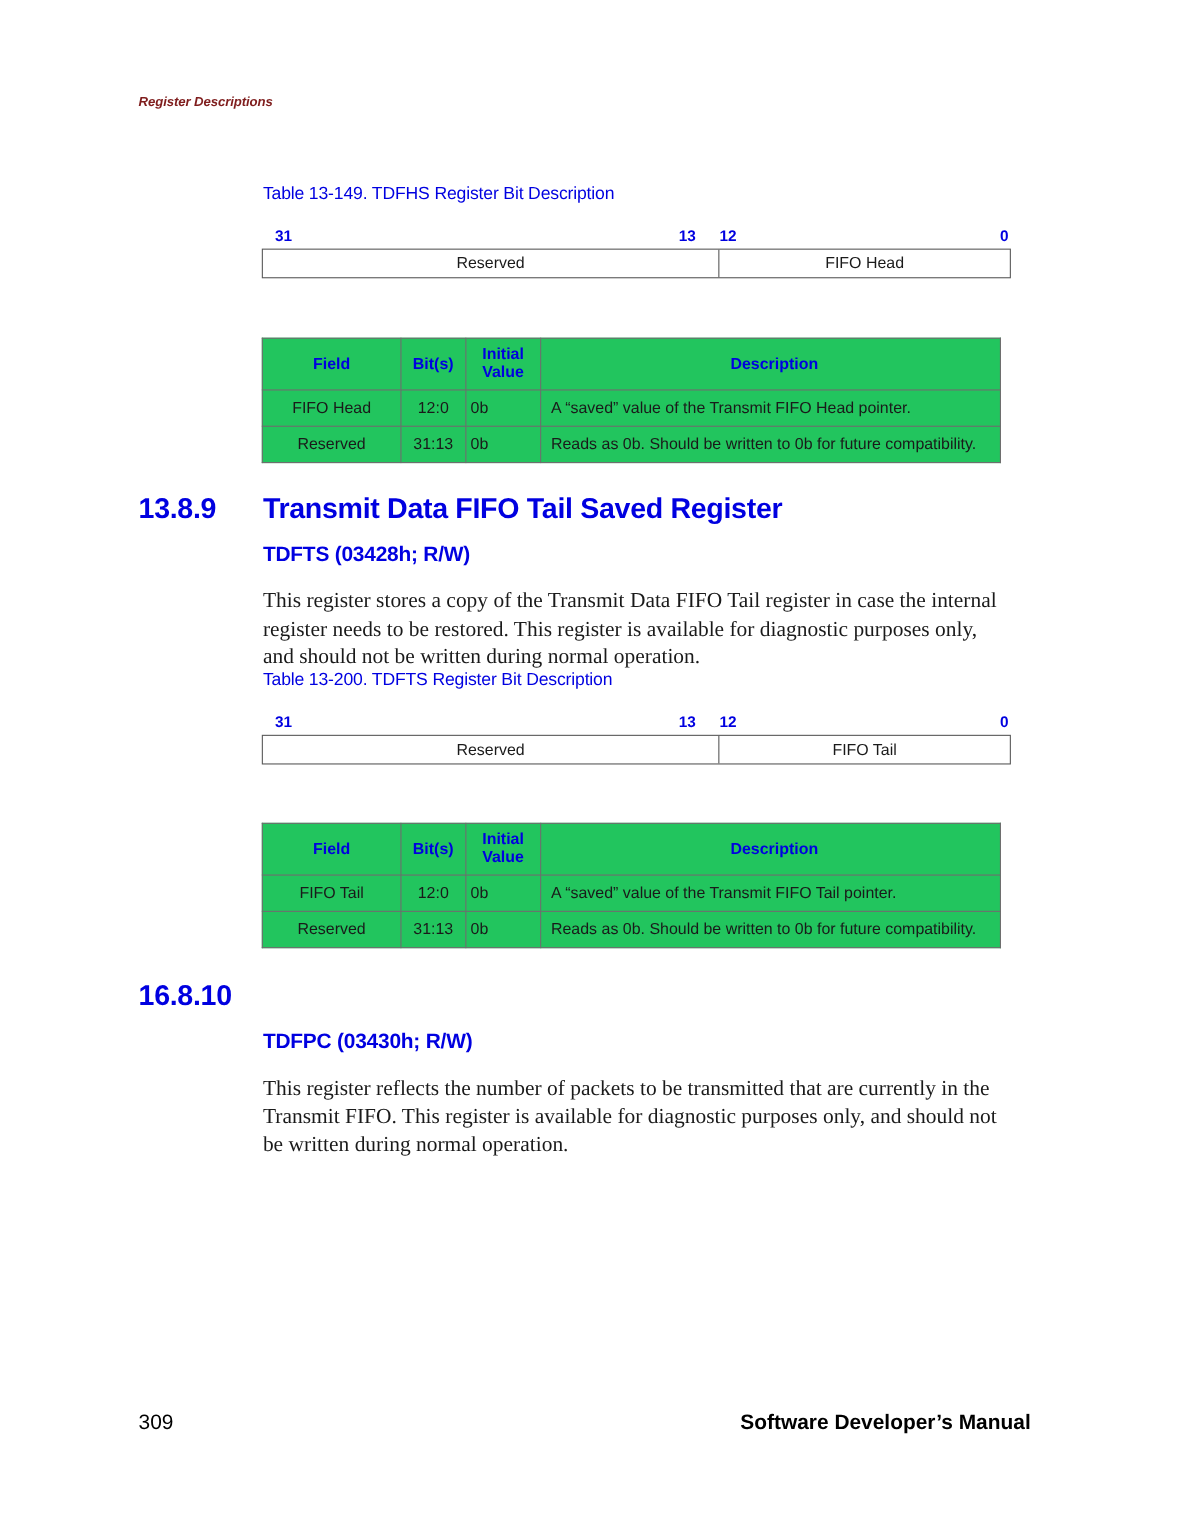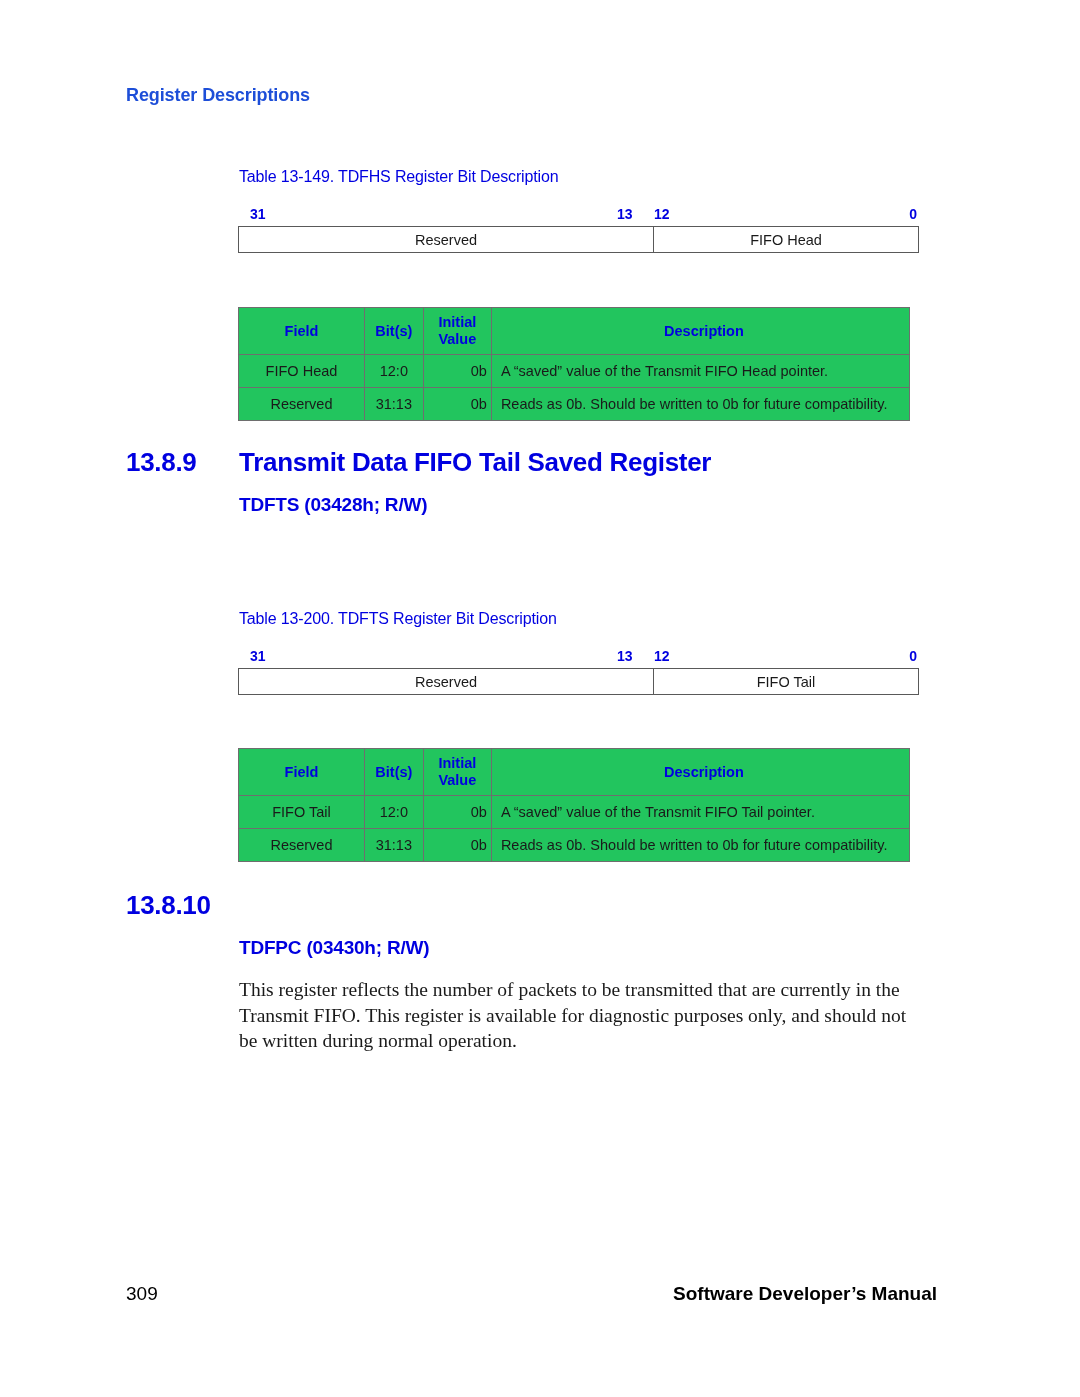--- a/index.html
+++ b/index.html
@@ -23,23 +23,24 @@
     height: 1397px;
   }
 
   
   .running-head {
     position: absolute;
     left: 126px;
     top: 85px;
     font-family: "Liberation Sans", "DejaVu Sans", sans-serif;
     font-weight: bold;
-    font-size: 18px;
+    font-style: italic;
+    font-size: 12px;
     letter-spacing: -0.1px;
-    color: #1d4ed8;
+    color: #7f1d1d;
     white-space: nowrap;
   }
 
   
   .intel-logo {
     position: absolute;
     left: 806px;
     top: 57px;
     width: 166px;
     height: 82px;
@@ -137,21 +138,21 @@
   .bittable tbody td {
     font-family: "Liberation Sans", "DejaVu Sans", sans-serif;
     font-size: 14.5px;
     color: #1a1a1a;
     height: 33px;
     vertical-align: middle;
     padding: 0 4px;
   }
   .col-field { width: 122px; text-align: center; }
   .col-bits  { width: 57px;  text-align: center; }
-  .col-init  { width: 66px;  text-align: right; }
+  .col-init  { width: 66px;  text-align: left; }
   .col-desc  { width: 405px; text-align: left; padding-left: 9px !important; }
 
   
   .section-heading {
     position: absolute;
     font-family: "Liberation Sans", "DejaVu Sans", sans-serif;
     font-weight: bold;
     font-size: 26px;
     color: #0000E0;
     letter-spacing: -0.3px;
@@ -256,20 +257,21 @@
         <td class="col-init">0b</td>
         <td class="col-desc">Reads as 0b. Should be written to 0b for future compatibility.</td>
       </tr>
     </tbody>
   </table>
 
   <div class="section-heading section-num" style="top:447px;">13.8.9</div>
   <div class="section-heading section-title" style="top:447px;">Transmit Data FIFO Tail Saved Register</div>
   <div class="register-sub" style="top:494px;">TDFTS (03428h; R/W)</div>
 
+  <div class="body-par" style="top:534px;">This register stores a copy of the Transmit Data FIFO Tail register in case the internal register needs to be restored. This register is available for diagnostic purposes only, and should not be written during normal operation.</div>
 
   <div class="table-caption" style="left:239px; top:610px;">Table 13-200. TDFTS Register Bit Description</div>
 
   <div class="bitdiagram" style="left:238px; top:647px;">
     <div class="bit-labels">
       <span class="bl-left">31</span>
       <span class="bl-midl">13</span>
       <span class="bl-midr">12</span>
       <span class="bl-right">0</span>
     </div>
@@ -300,21 +302,21 @@
       </tr>
       <tr>
         <td class="col-field">Reserved</td>
         <td class="col-bits">31:13</td>
         <td class="col-init">0b</td>
         <td class="col-desc">Reads as 0b. Should be written to 0b for future compatibility.</td>
       </tr>
     </tbody>
   </table>
 
-  <div class="section-heading section-num" style="top:890px;">13.8.10</div>
+  <div class="section-heading section-num" style="top:890px;">16.8.10</div>
   <div class="register-sub" style="top:937px;">TDFPC (03430h; R/W)</div>
 
   <div class="body-par" style="top:977px;">This register reflects the number of packets to be transmitted that are currently in the Transmit FIFO. This register is available for diagnostic purposes only, and should not be written during normal operation.</div>
 
   <div class="footer-page">309</div>
   <div class="footer-title">Software Developer’s Manual</div>
 
 </div>
 
 </body></html>

